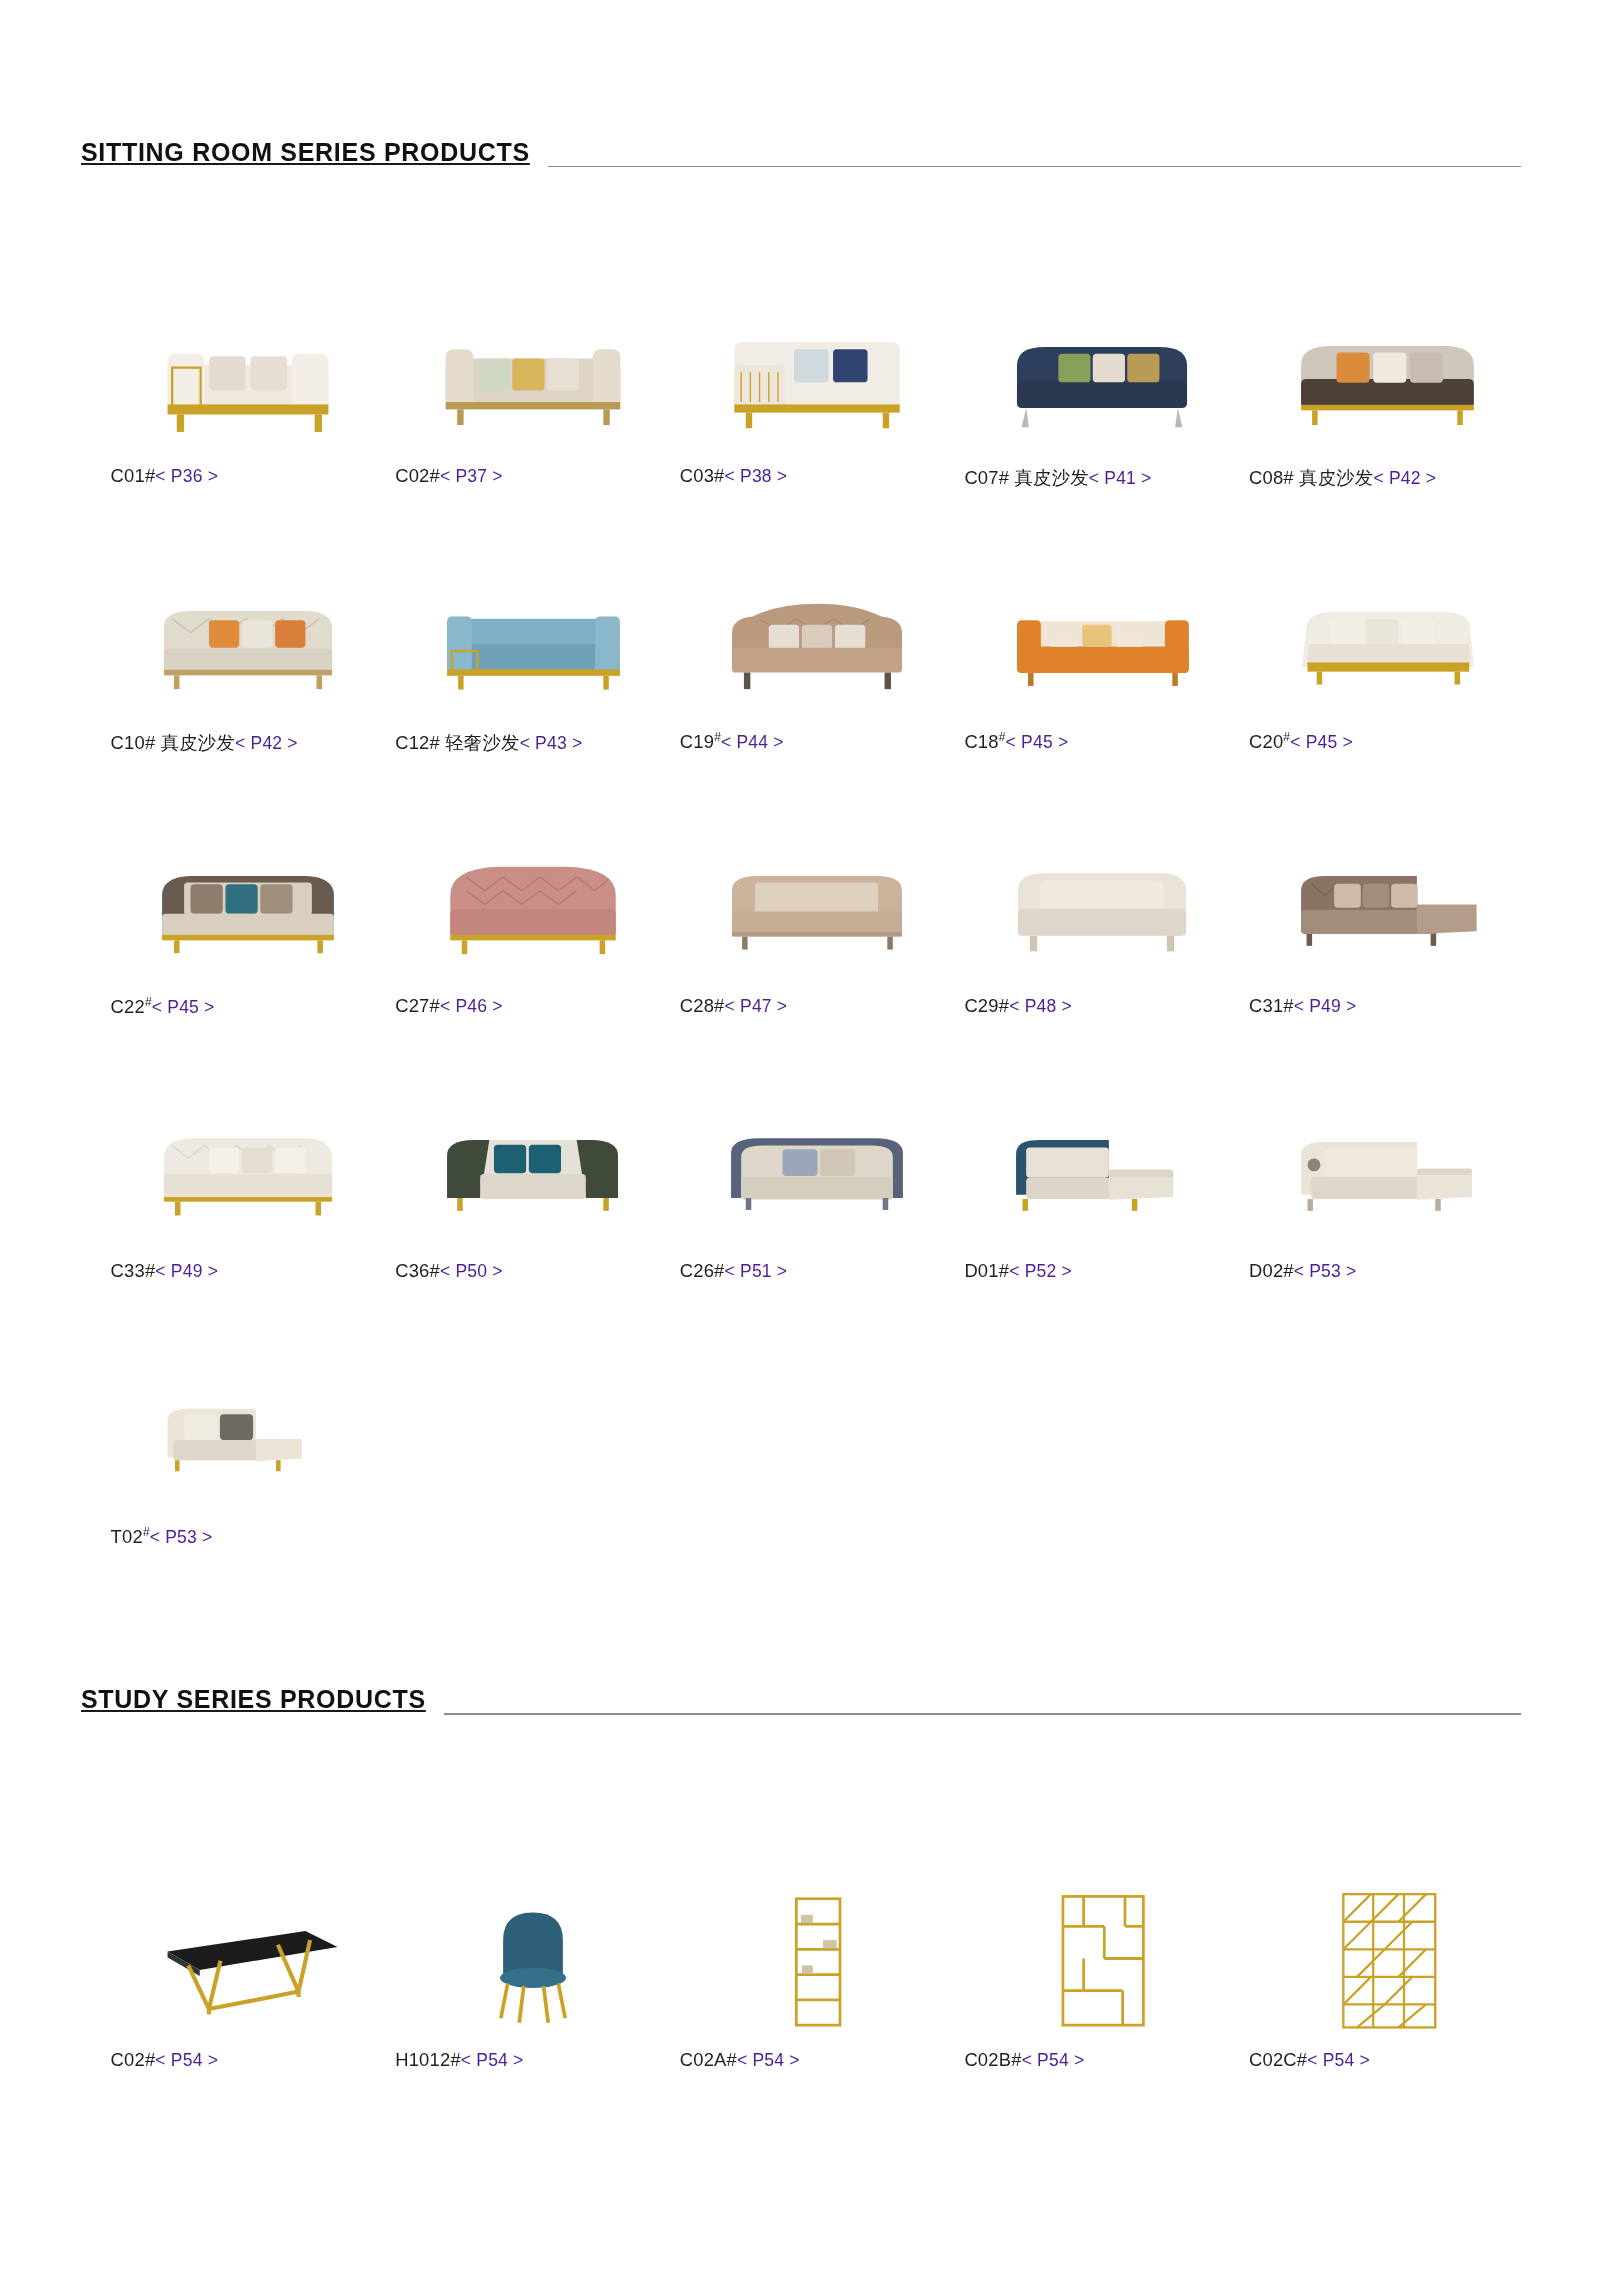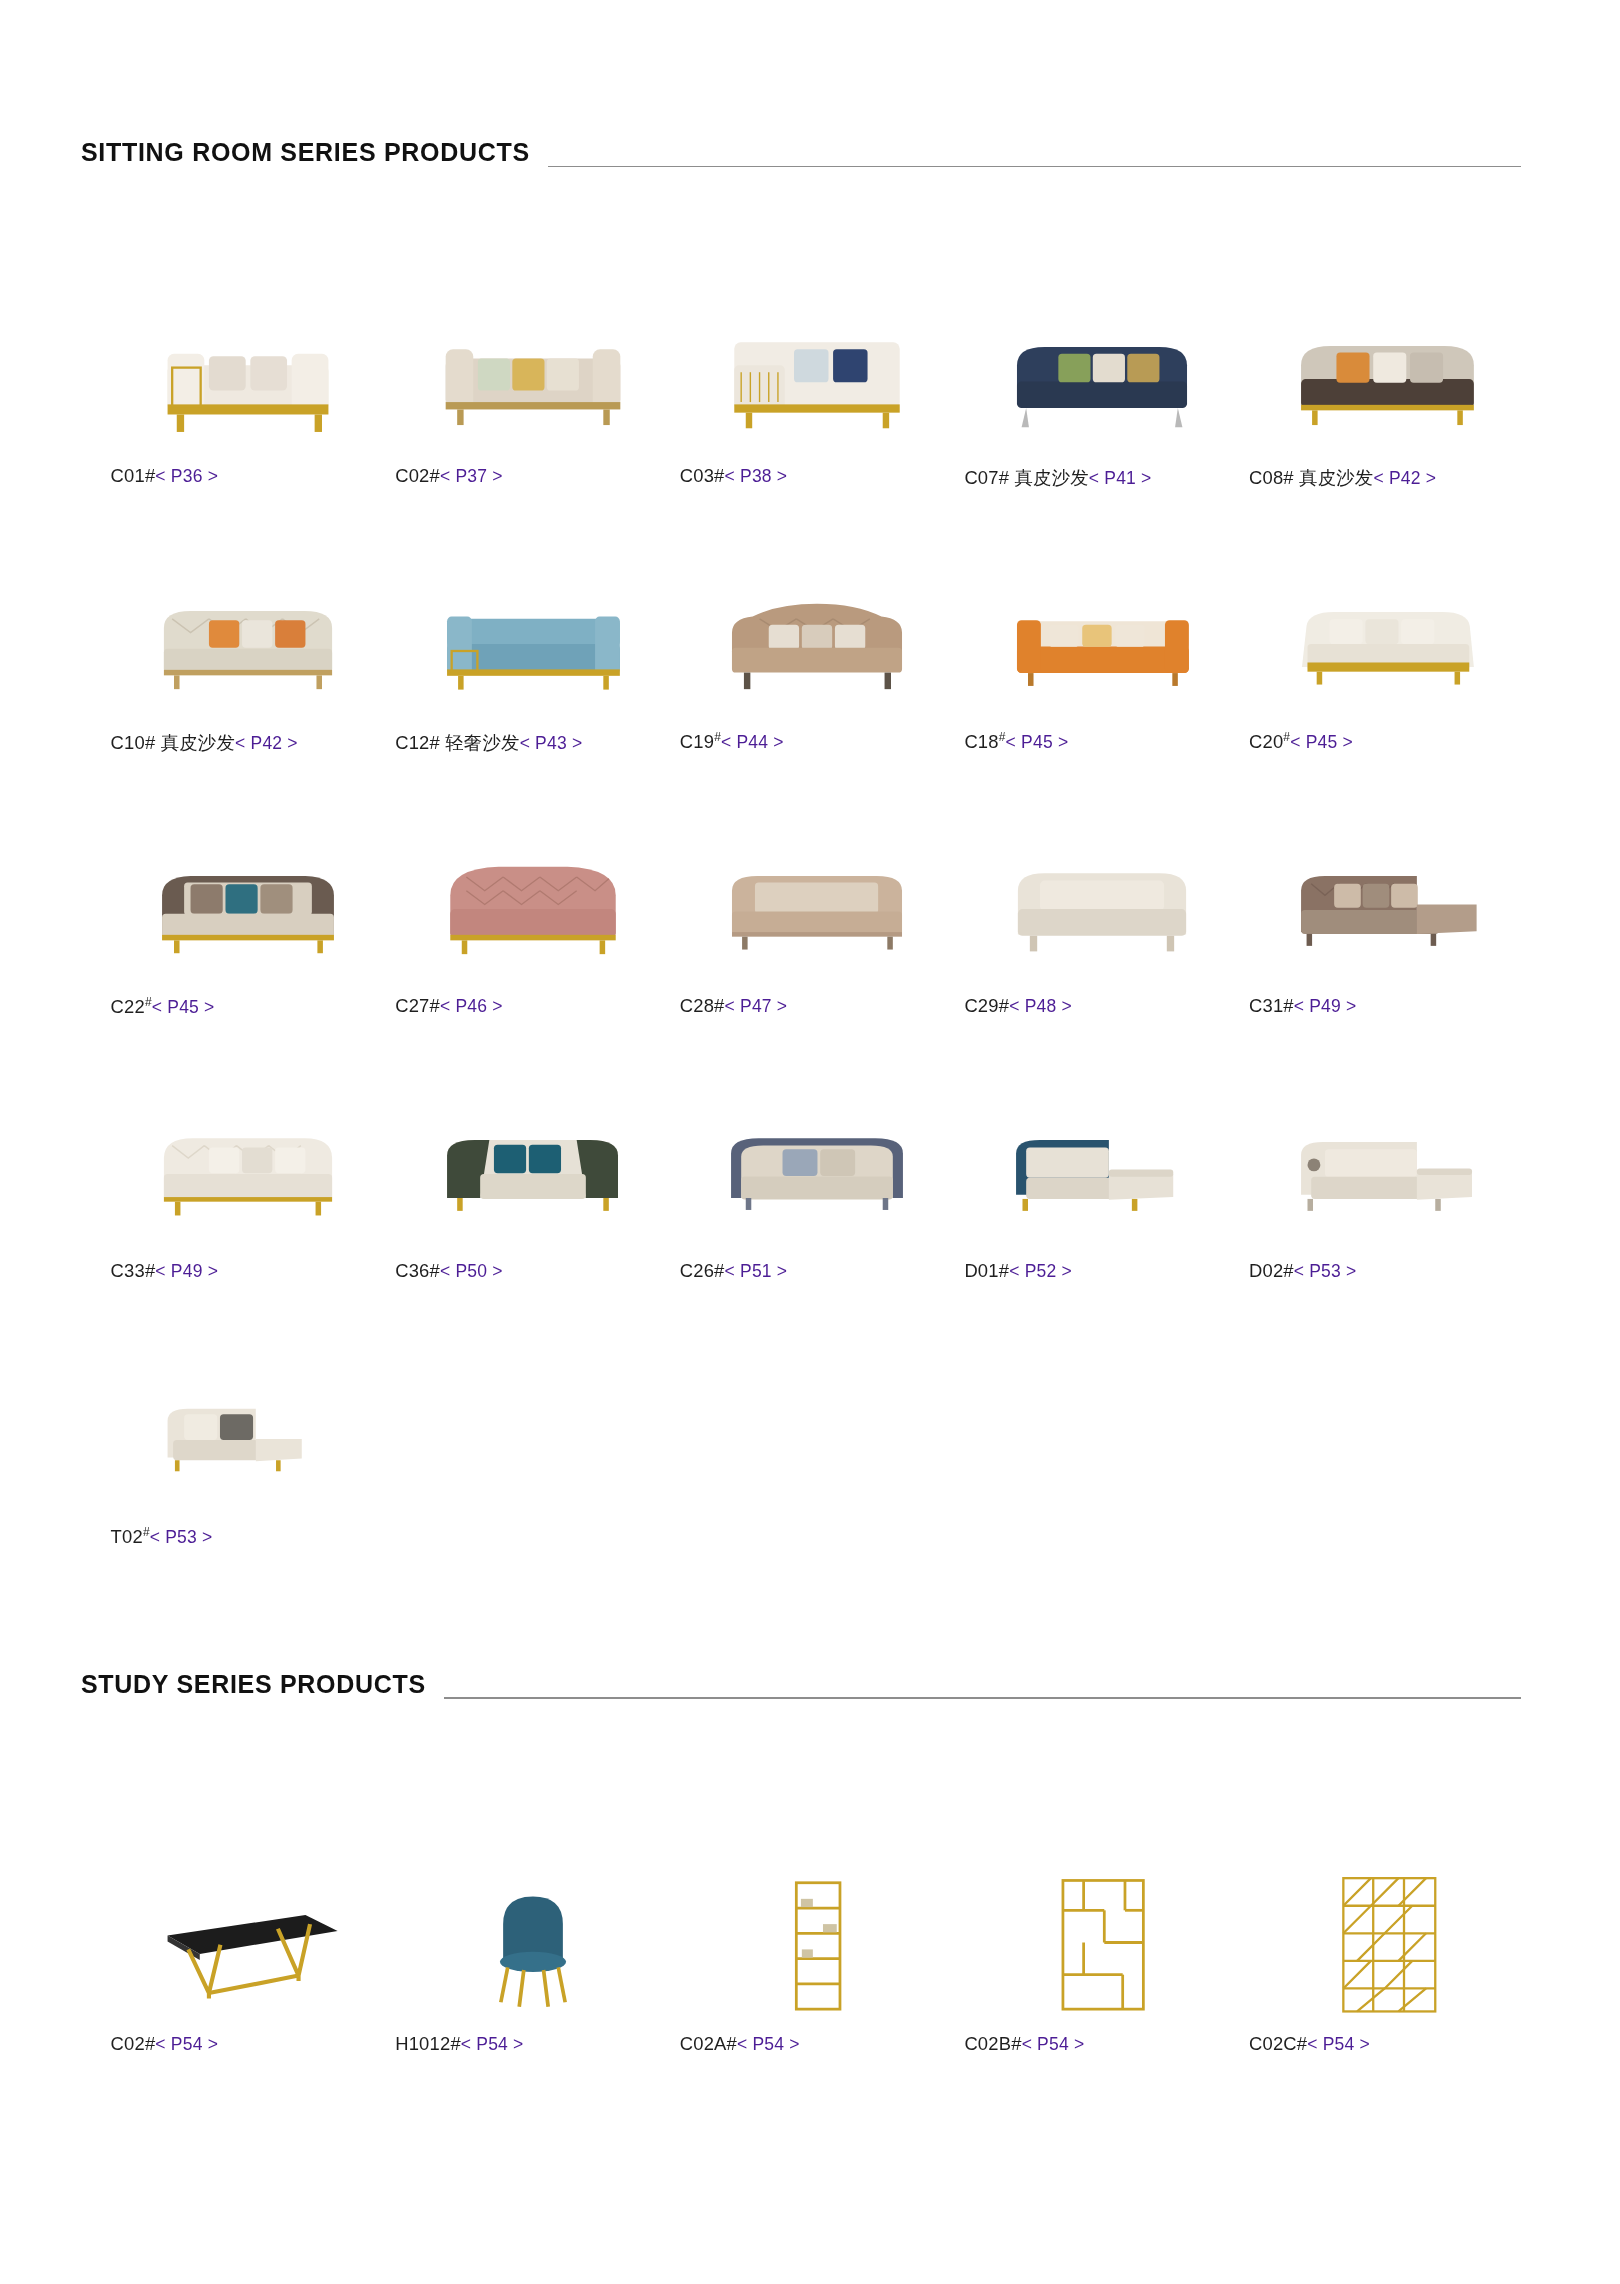--- a/index.html
+++ b/index.html
@@ -22,23 +22,23 @@
     box-sizing: border-box;
     padding: 0;
   }
 
   
   .section {
     position: relative;
   }
   .section-header {
     display: flex;
-    align-items: center;
     padding-left: 81px;
     padding-right: 100px;
+    text-decoration: underline;
   }
   .section-title {
     font-size: 25px;
     font-weight: bold;
     letter-spacing: 0.7px;
     white-space: nowrap;
     color: #111;
   }
   .section-rule {
     flex: 1 1 auto;
@@ -532,21 +532,21 @@
           <span class="code"><span>T02</span><span class="sup">#</span></span>
           <span class="page-ref">&lt; P53 &gt;</span>
         </div>
       </div>
 
       <div class="cell"></div>
       <div class="cell"></div>
     </div>
   </div>
 
-  <div class="section" style="margin-top:62px;">
+  <div class="section" style="margin-top:78px;">
     <div class="section-header" style="padding-left:81px;">
       <div class="section-title">STUDY SERIES PRODUCTS</div>
       <div class="section-rule"></div>
     </div>
 
     <div class="grid study-grid">
 
       <div class="cell">
         <div class="thumb">
           <svg class="art" width="216" height="175" viewBox="0 0 470 380">

